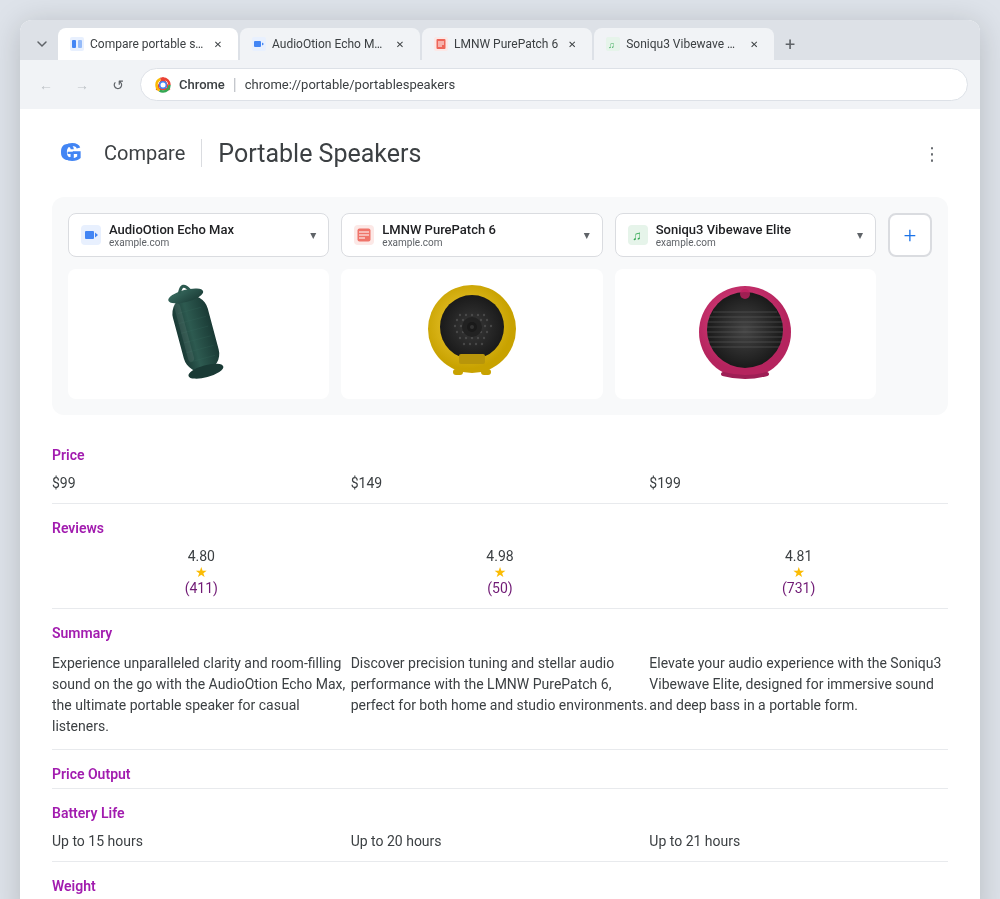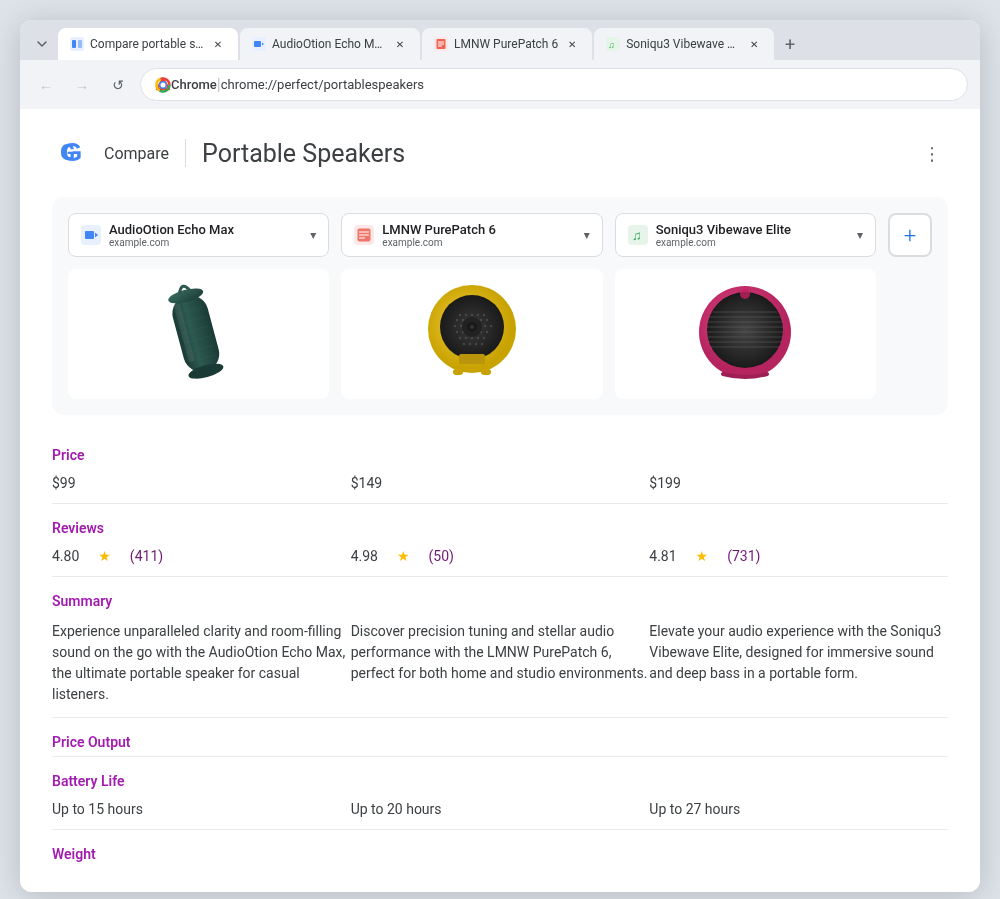--- a/index.html
+++ b/index.html
@@ -122,20 +122,21 @@
     }
     .nav-btn.disabled { color: #bdc1c6; cursor: default; }
 
     .address-box {
       flex: 1;
       display: flex;
       align-items: center;
       background: #fff;
       border-radius: 20px;
       padding: 6px 14px;
+      gap: 8px;
       border: 1px solid #dde1e7;
     }
 
     .chrome-icon-wrap {
       width: 16px;
       height: 16px;
       flex-shrink: 0;
     }
 
     .chrome-label {
@@ -175,21 +176,21 @@
       align-items: center;
       gap: 12px;
     }
 
     .google-logo {
       width: 40px;
       height: 40px;
     }
 
     .compare-label {
-      font-size: 16px;
+      font-size: 20px;
       font-weight: 400;
       color: #3c4043;
     }
 
     .header-divider {
       width: 1px;
       height: 28px;
       background: #dadce0;
       margin: 0 4px;
     }
@@ -332,21 +333,22 @@
       vertical-align: top;
     }
 
     .col1 { width: 33%; }
     .col2 { width: 33%; }
     .col3 { width: 33%; padding-right: 56px; }
 
     .rating-cell {
       display: flex;
       align-items: center;
-      gap: 19px;
+      gap: 0;
+      flex-direction: column;
     }
 
     .star-icon {
       color: #fbbc04;
       font-size: 14px;
     }
 
     .review-count {
       color: #701a75;
       text-decoration: none;
@@ -440,21 +442,21 @@
 
           <circle cx="8" cy="8" r="6.5" fill="none" stroke="#34a853" stroke-width="2.5" stroke-dasharray="13.6 27.2" stroke-dashoffset="0"></circle>
           <circle cx="8" cy="8" r="6.5" fill="none" stroke="#fbbc04" stroke-width="2.5" stroke-dasharray="13.6 27.2" stroke-dashoffset="-13.6"></circle>
           <circle cx="8" cy="8" r="6.5" fill="none" stroke="#ea4335" stroke-width="2.5" stroke-dasharray="13.6 27.2" stroke-dashoffset="-27.2"></circle>
           <circle cx="8" cy="8" r="4" fill="#4285f4"></circle>
           <circle cx="8" cy="8" r="2.5" fill="white"></circle>
         </svg>
       </div>
       <span class="chrome-label">Chrome</span>
       <span class="address-separator">|</span>
-      <span class="address-url">chrome://perfect/portablespeakers</span>
+      <span class="address-url">chrome://portable/portablespeakers</span>
     </div>
   </div>
 
   <div class="page-content">
 
     <div class="page-header">
       <div class="page-header-left">
 
         <svg class="google-logo" width="40" height="40" viewBox="0 0 40 40">
           <circle cx="20" cy="20" r="20" fill="white"></circle>
@@ -720,21 +722,21 @@
       <tr class="section-header-row">
         <td colspan="3">Price Output</td>
       </tr>
 
       <tr class="section-header-row">
         <td colspan="3">Battery Life</td>
       </tr>
       <tr class="data-row">
         <td class="col1">Up to 15 hours</td>
         <td class="col2">Up to 20 hours</td>
-        <td class="col3">Up to 27 hours</td>
+        <td class="col3">Up to 21 hours</td>
       </tr>
 
       <tr class="section-header-row">
         <td colspan="3">Weight</td>
       </tr>
 
     </tbody>
       </table>
 
   </div>

